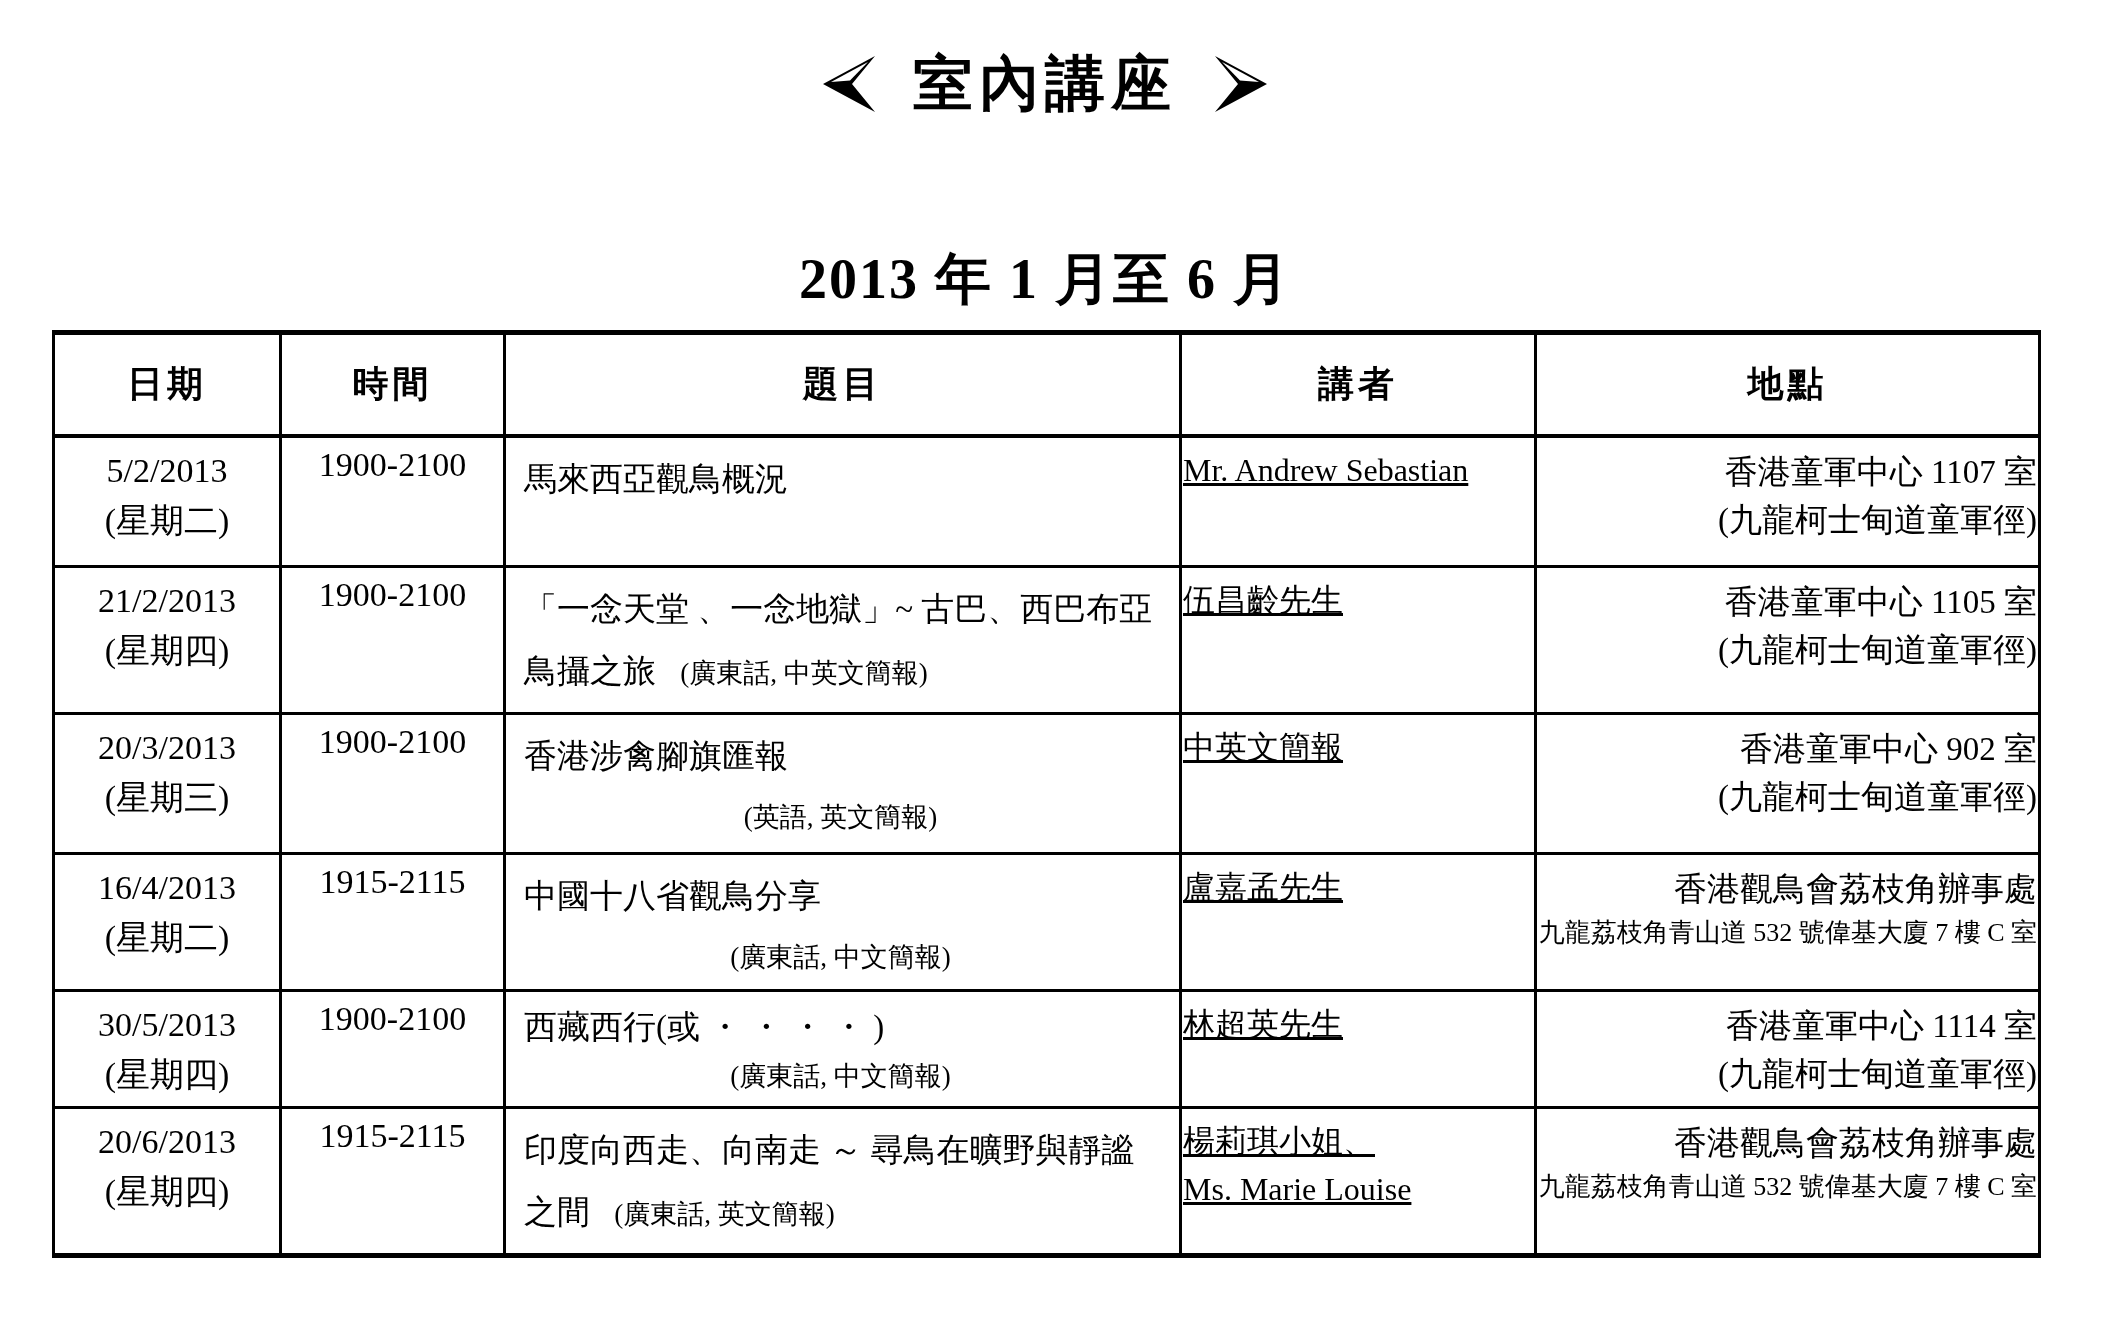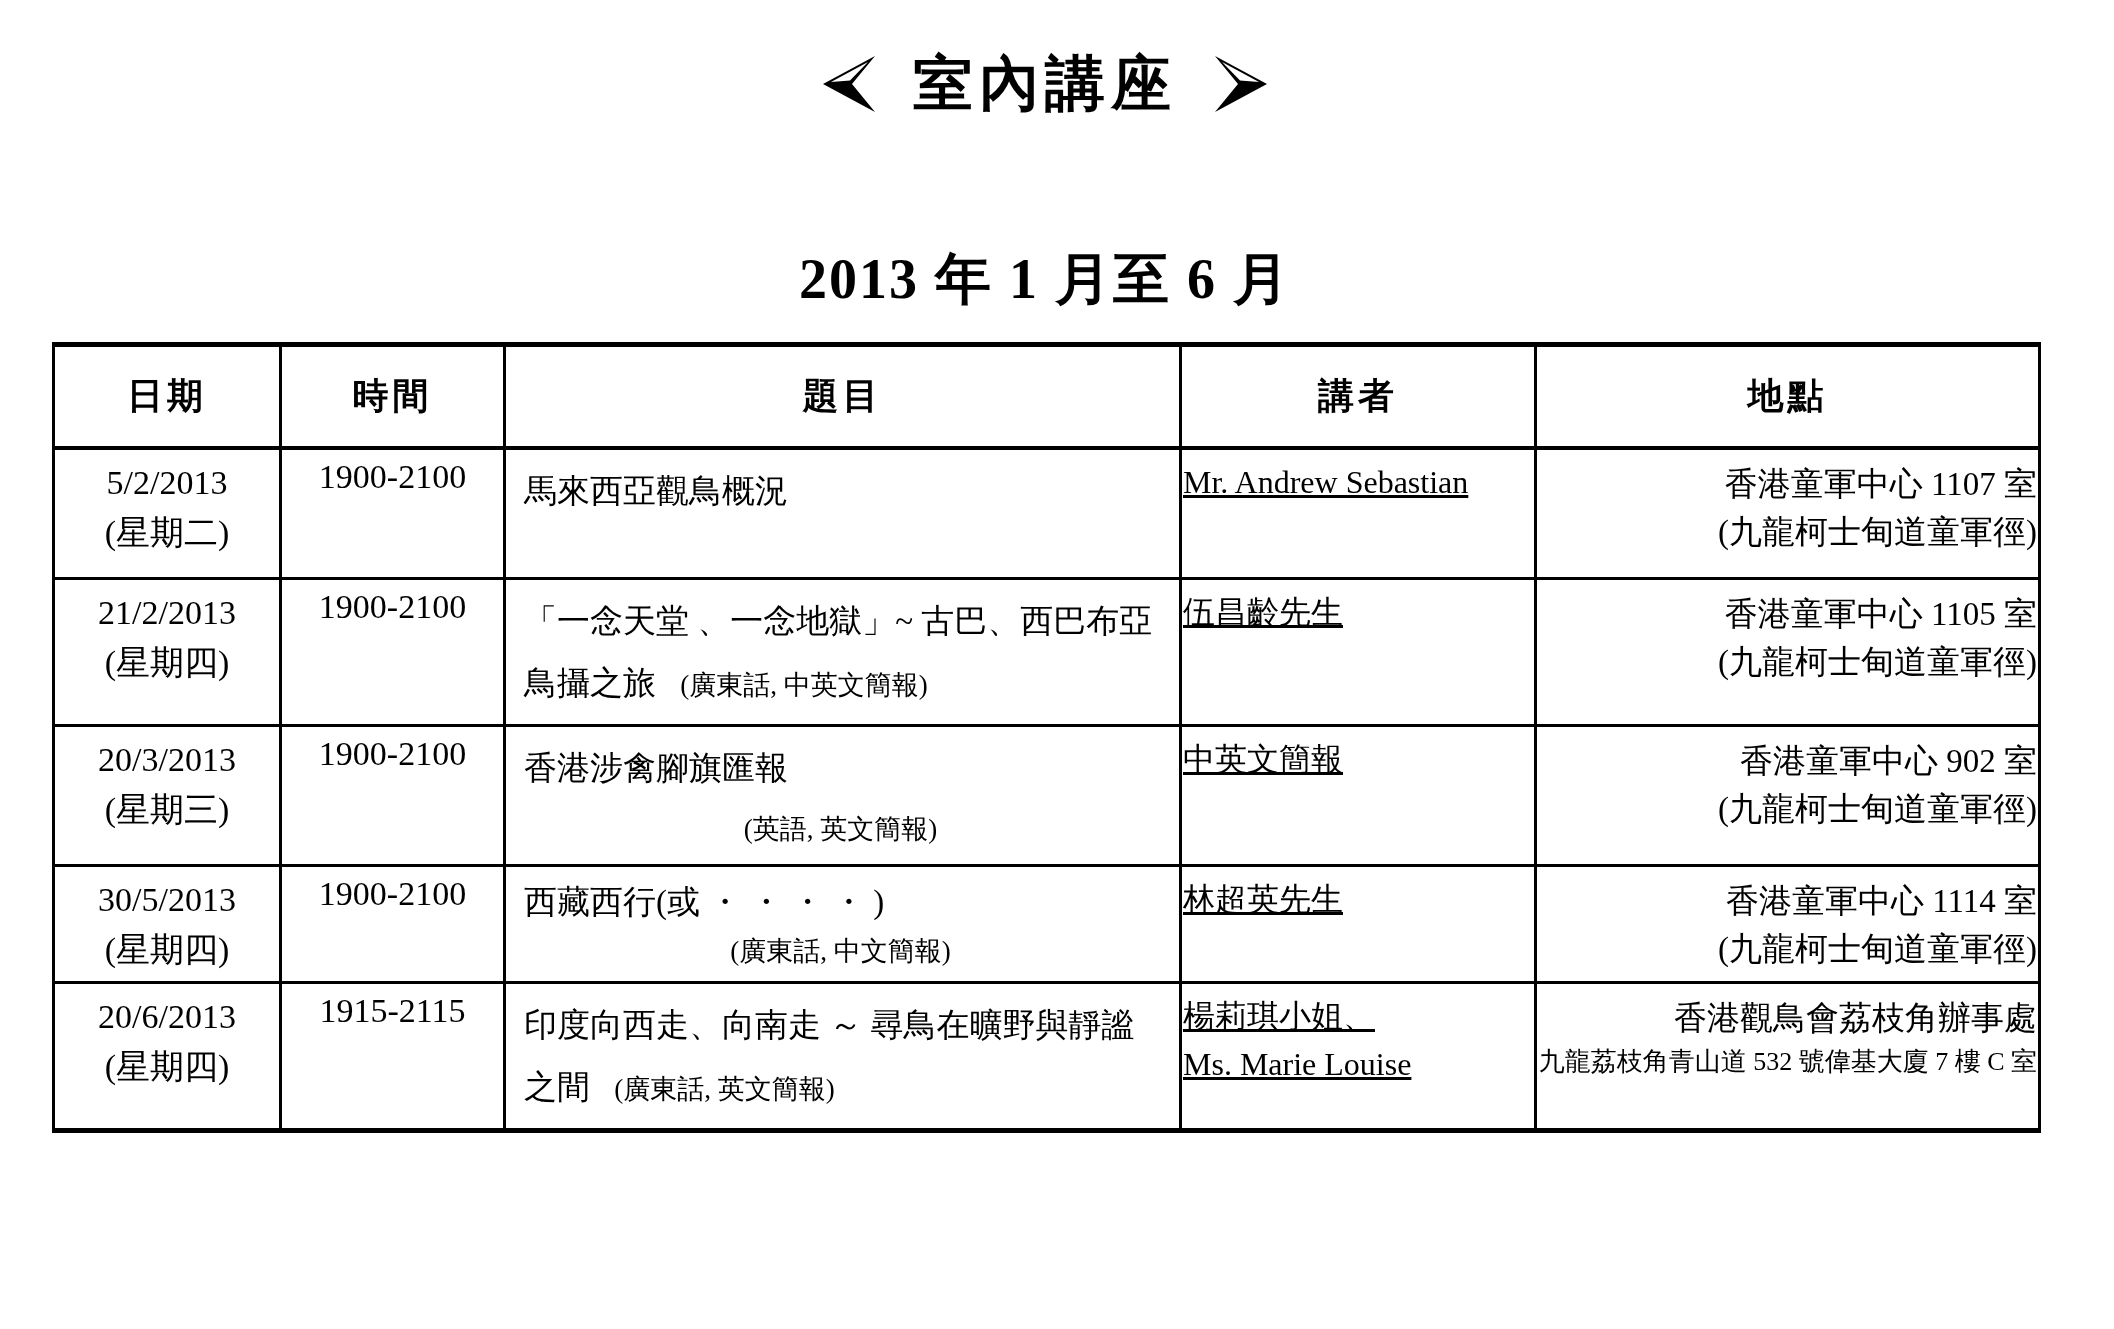--- a/index.html
+++ b/index.html
@@ -37,21 +37,21 @@
   
   .subtitle {
     margin-top: 112px;
     text-align: center;
     font-size: 56px;
     font-weight: bold;
     letter-spacing: 2px;
   }
   
   table.lectures {
-    margin-top: 24px;
+    margin-top: 12px;
     width: 1986px;
     table-layout: fixed;
     border-collapse: collapse;
     border: 3px solid #000;
     border-top-width: 5px;
     border-bottom-width: 5px;
   }
   .lectures th, .lectures td {
     border: 3px solid #000;
     vertical-align: top;
@@ -219,20 +219,40 @@
         </td>
         <td class="speaker-cell">
           <div>中英文簡報</div>
         </td>
         <td class="location-cell">
           <div>香港童軍中心 902 室</div>
           <div>(九龍柯士甸道童軍徑)</div>
         </td>
       </tr>
 
+      <tr class="r4">
+        <td class="date-cell">
+          <div>16/4/2013</div>
+          <div>(星期二)</div>
+        </td>
+        <td class="time-cell">
+          <div>1915-2115</div>
+        </td>
+        <td class="topic-cell">
+          <span class="topic-title">中國十八省觀鳥分享</span>
+          <span class="topic-note block">(廣東話, 中文簡報)</span>
+        </td>
+        <td class="speaker-cell">
+          <div>盧嘉孟先生</div>
+        </td>
+        <td class="location-cell">
+          <div>香港觀鳥會荔枝角辦事處</div>
+          <div class="loc-line-small">九龍荔枝角青山道 532 號偉基大廈 7 樓 C 室</div>
+        </td>
+      </tr>
 
       <tr class="r5">
         <td class="date-cell">
           <div>30/5/2013</div>
           <div>(星期四)</div>
         </td>
         <td class="time-cell">
           <div>1900-2100</div>
         </td>
         <td class="topic-cell compact">

